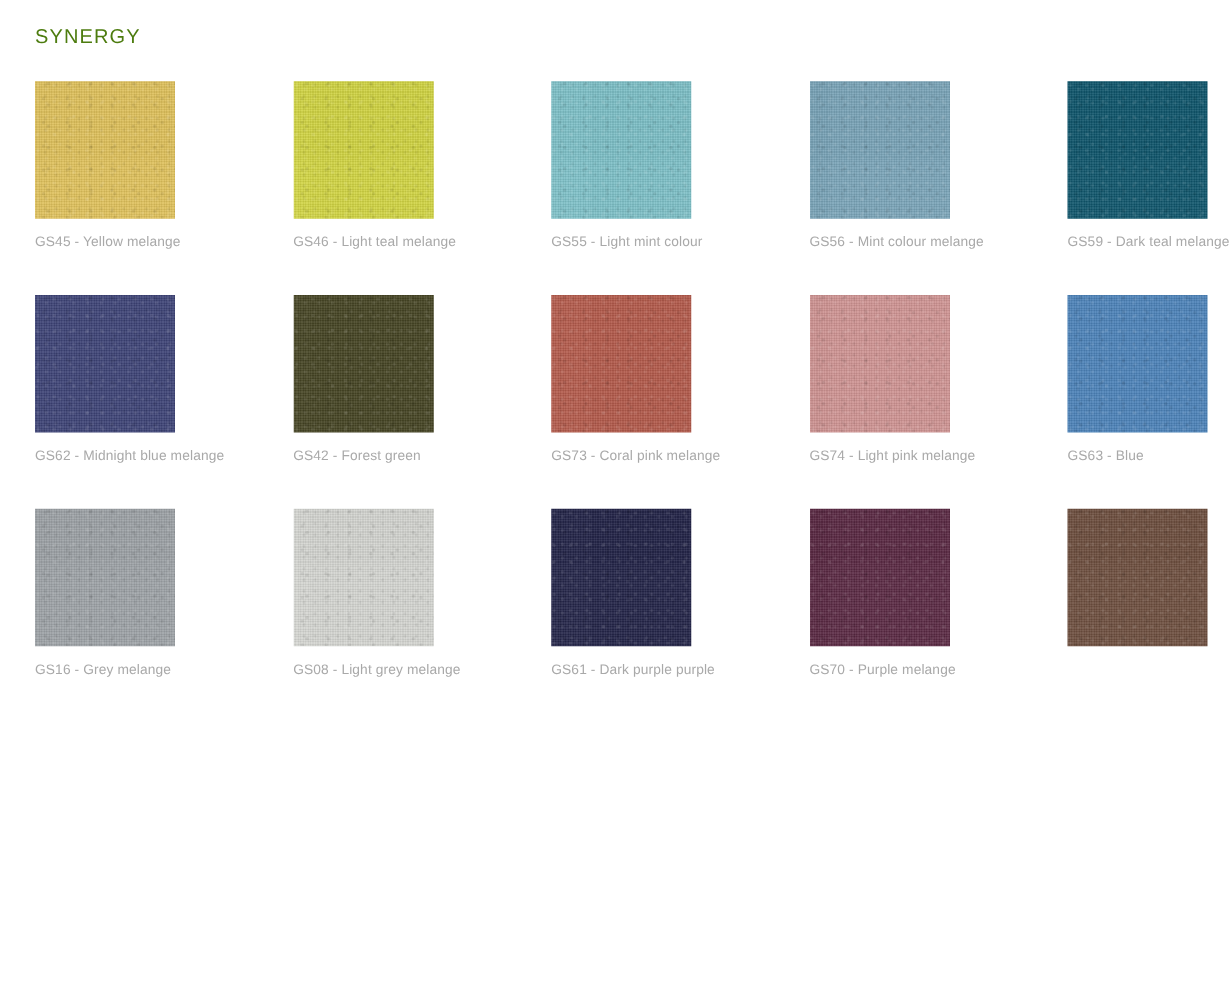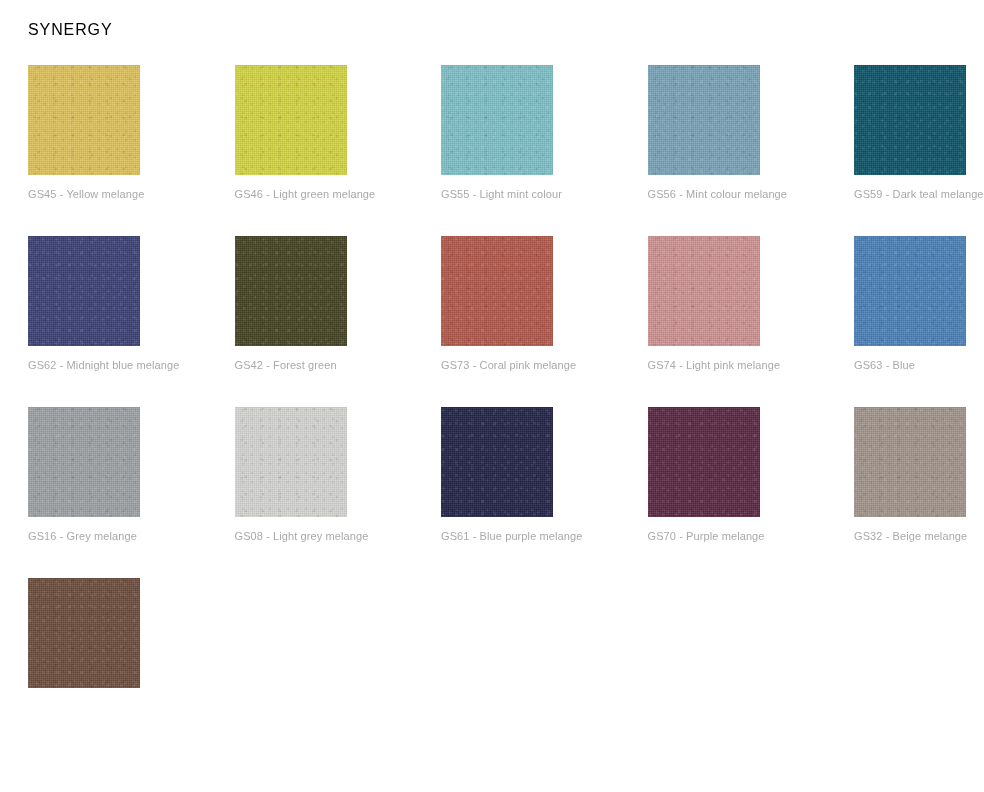--- a/index.html
+++ b/index.html
@@ -20,21 +20,21 @@
     height: 792px;
     background: #ffffff;
   }
   #collection-title {
     position: absolute;
     left: 28px;
     top: 20px;
     font-size: 16px;
     font-weight: 400;
     letter-spacing: 0.9px;
-    color: #000000;
+    color: #4d7c0f;
     line-height: 20px;
     margin: 0;
   }
   #swatch-grid {
     position: absolute;
     left: 28px;
     top: 65px;
     width: 940px;
     display: grid;
     grid-template-columns: repeat(5, 112px);
@@ -102,21 +102,21 @@
 
   <h1 id="collection-title">SYNERGY</h1>
 
   <div id="swatch-grid">
       <div class="swatch-cell">
         <div class="swatch-chip" style="background-color: rgb(222, 192, 91);"></div>
         <div class="swatch-label">GS45 - Yellow melange</div>
       </div>
       <div class="swatch-cell">
         <div class="swatch-chip" style="background-color: rgb(209, 212, 68);"></div>
-        <div class="swatch-label">GS46 - Light green melange</div>
+        <div class="swatch-label">GS46 - Light teal melange</div>
       </div>
       <div class="swatch-cell">
         <div class="swatch-chip" style="background-color: rgb(126, 192, 199);"></div>
         <div class="swatch-label">GS55 - Light mint colour</div>
       </div>
       <div class="swatch-cell">
         <div class="swatch-chip" style="background-color: rgb(121, 163, 183);"></div>
         <div class="swatch-label">GS56 - Mint colour melange</div>
       </div>
       <div class="swatch-cell">
@@ -146,28 +146,24 @@
       <div class="swatch-cell">
         <div class="swatch-chip" style="background-color: rgb(156, 161, 165);"></div>
         <div class="swatch-label">GS16 - Grey melange</div>
       </div>
       <div class="swatch-cell">
         <div class="swatch-chip" style="background-color: rgb(212, 213, 209);"></div>
         <div class="swatch-label">GS08 - Light grey melange</div>
       </div>
       <div class="swatch-cell">
         <div class="swatch-chip" style="background-color: rgb(36, 37, 73);"></div>
-        <div class="swatch-label">GS61 - Blue purple melange</div>
+        <div class="swatch-label">GS61 - Dark purple purple</div>
       </div>
       <div class="swatch-cell">
         <div class="swatch-chip" style="background-color: rgb(90, 41, 67);"></div>
         <div class="swatch-label">GS70 - Purple melange</div>
-      </div>
-      <div class="swatch-cell">
-        <div class="swatch-chip" style="background-color: rgb(161, 148, 139);"></div>
-        <div class="swatch-label">GS32 - Beige melange</div>
       </div>
       <div class="swatch-cell">
         <div class="swatch-chip" style="background-color: rgb(109, 78, 62);"></div>
       </div>
     </div>
 
 </div>
 
 </body></html>

